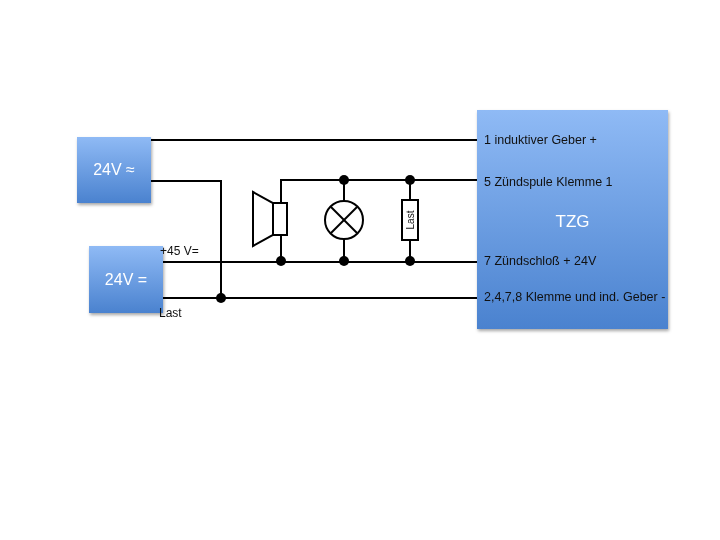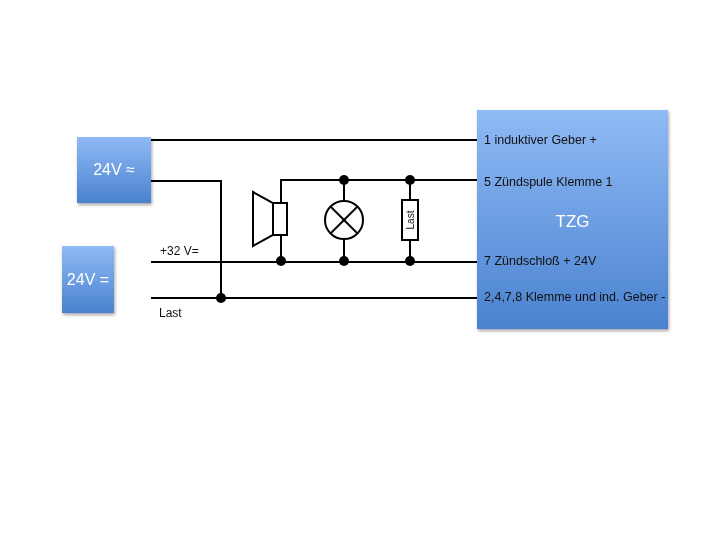--- a/index.html
+++ b/index.html
@@ -1,21 +1,21 @@
 <!DOCTYPE html>
 <html><head>
 <meta charset="utf-8">
 <style>
   html,body{margin:0;padding:0;background:#fff;}
   body{width:720px;height:540px;position:relative;overflow:hidden;font-family:"Liberation Sans",sans-serif;}
   .box{position:absolute;background:linear-gradient(#8fbaf5,#4a82cf);box-shadow:1px 2px 3px rgba(0,0,0,0.35);color:#fff;}
   .box .lbl{position:absolute;left:0;right:0;text-align:center;font-size:16px;}
   #src1{left:77px;top:129px;width:74px;height:66px;margin-top:8px;}
   #src1 .lbl{top:24px;}
-  #src2{left:62px;top:246px;width:52px;height:67px;}
+  #src2{left:89px;top:246px;width:74px;height:67px;}
   #src2 .lbl{top:25px;}
   #tzg{left:477px;top:110px;width:191px;height:219px;}
   #tzg .lbl{top:102px;font-size:17px;}
   .pin{position:absolute;left:7px;color:#111;font-size:12.5px;white-space:nowrap;}
   .txt{position:absolute;font-size:12px;color:#111;white-space:nowrap;}
   svg{position:absolute;left:0;top:0;}
 </style>
 </head>
 <body>
 
@@ -55,21 +55,21 @@
   </g>
 </svg>
 
 <div id="src1" class="box">
   <div class="lbl">24V ≈</div>
 </div>
 <div id="src2" class="box">
   <div class="lbl">24V =</div>
 </div>
 
-<div class="txt" style="left:160px;top:244px;">+32 V=</div>
+<div class="txt" style="left:160px;top:244px;">+45 V=</div>
 <div class="txt" style="left:159px;top:306px;">Last</div>
 
 <div id="tzg" class="box">
   <div class="pin" style="top:23px;">1 induktiver Geber +</div>
   <div class="pin" style="top:65px;">5 Zündspule Klemme 1</div>
   <div class="lbl">TZG</div>
   <div class="pin" style="top:144px;">7 Zündschloß + 24V</div>
   <div class="pin" style="top:180px;">2,4,7,8 Klemme und ind. Geber -</div>
 </div>
 

